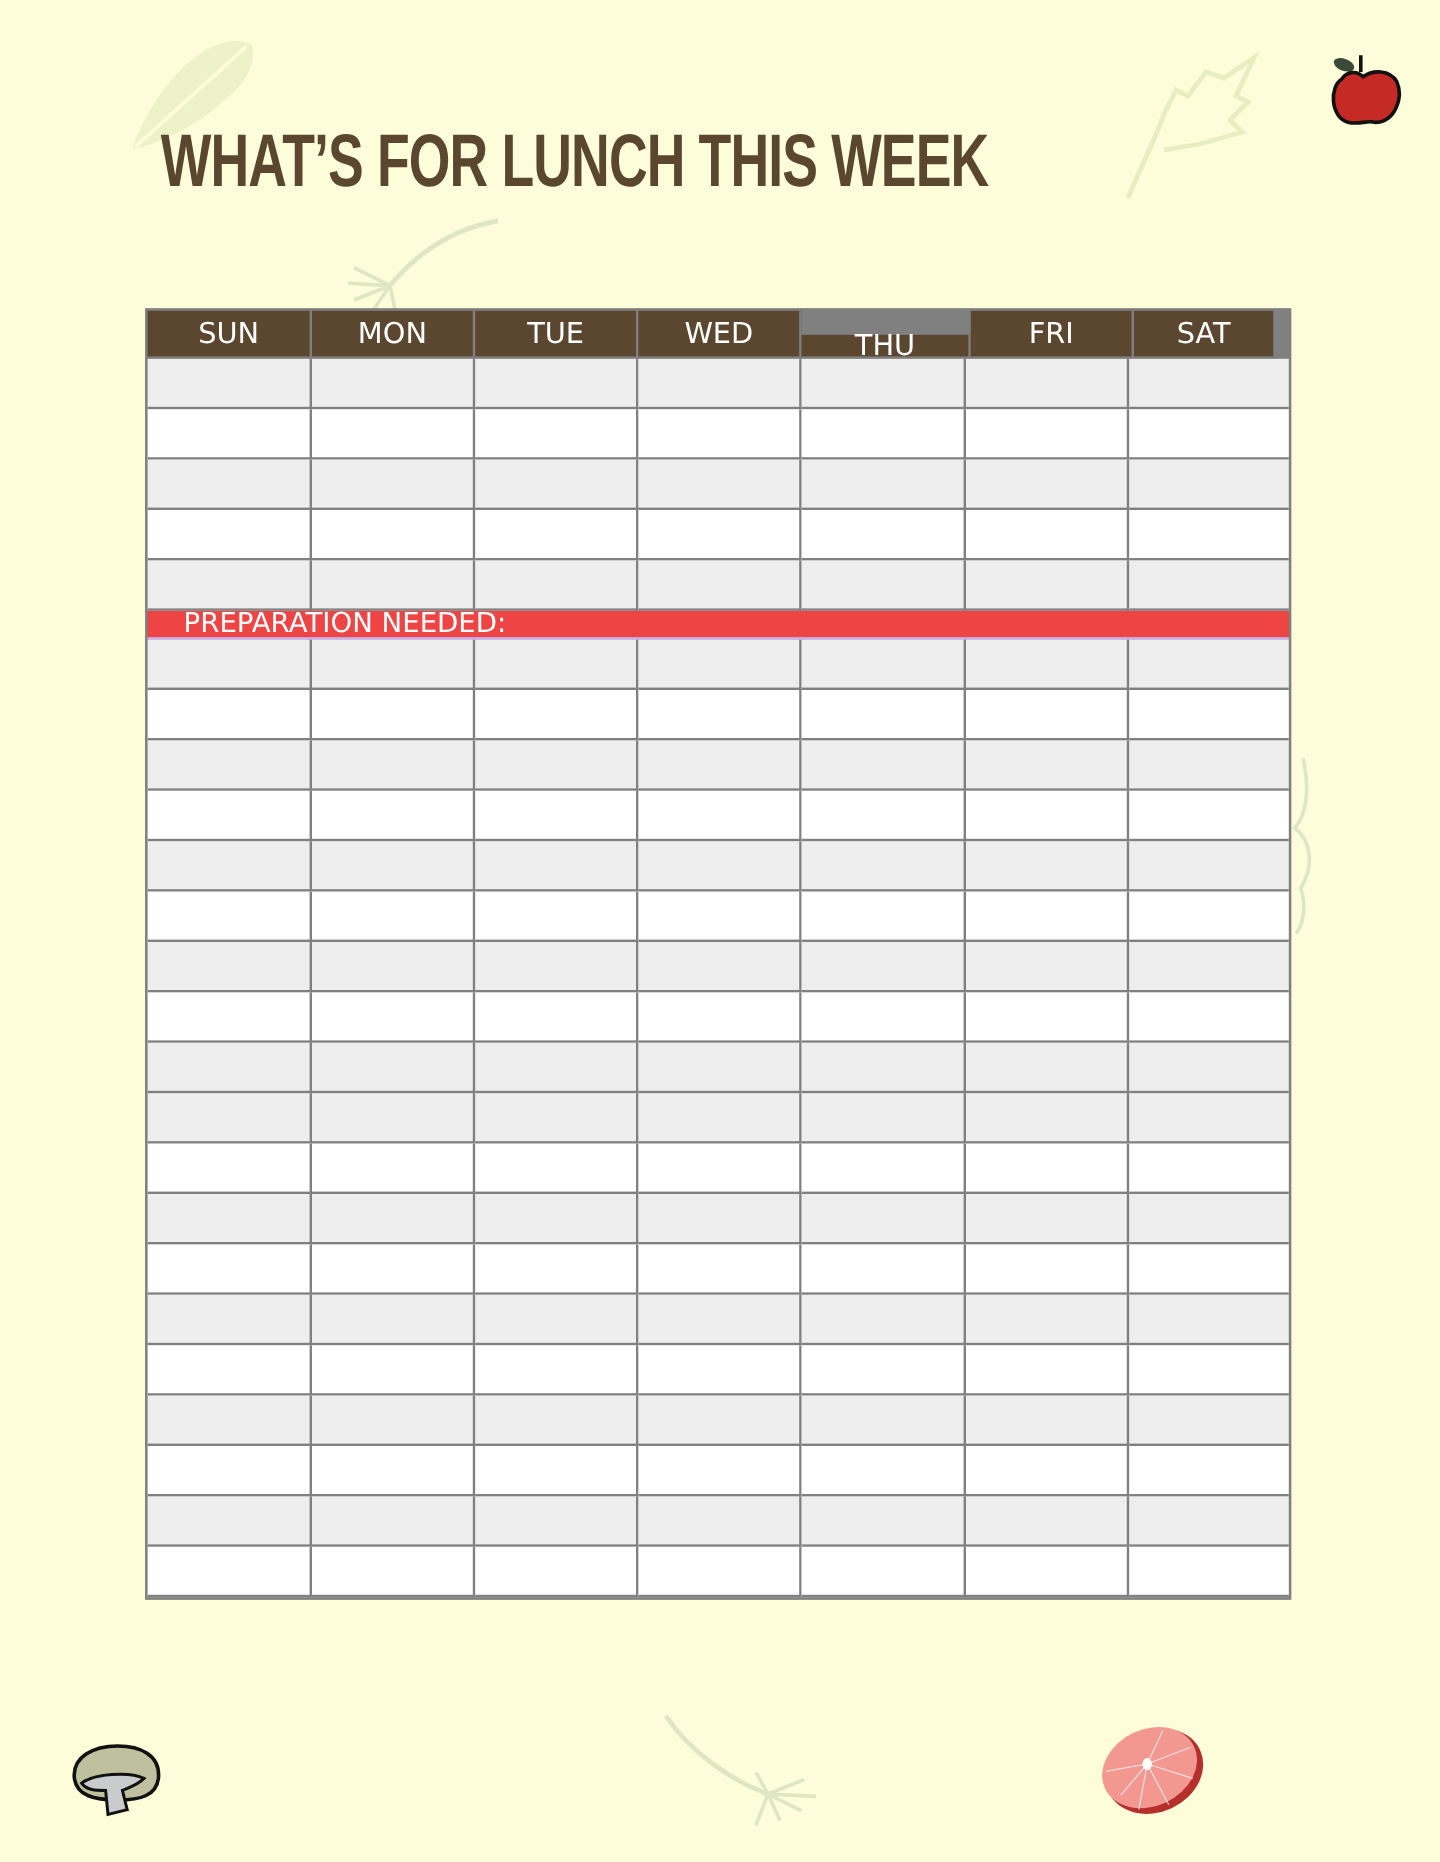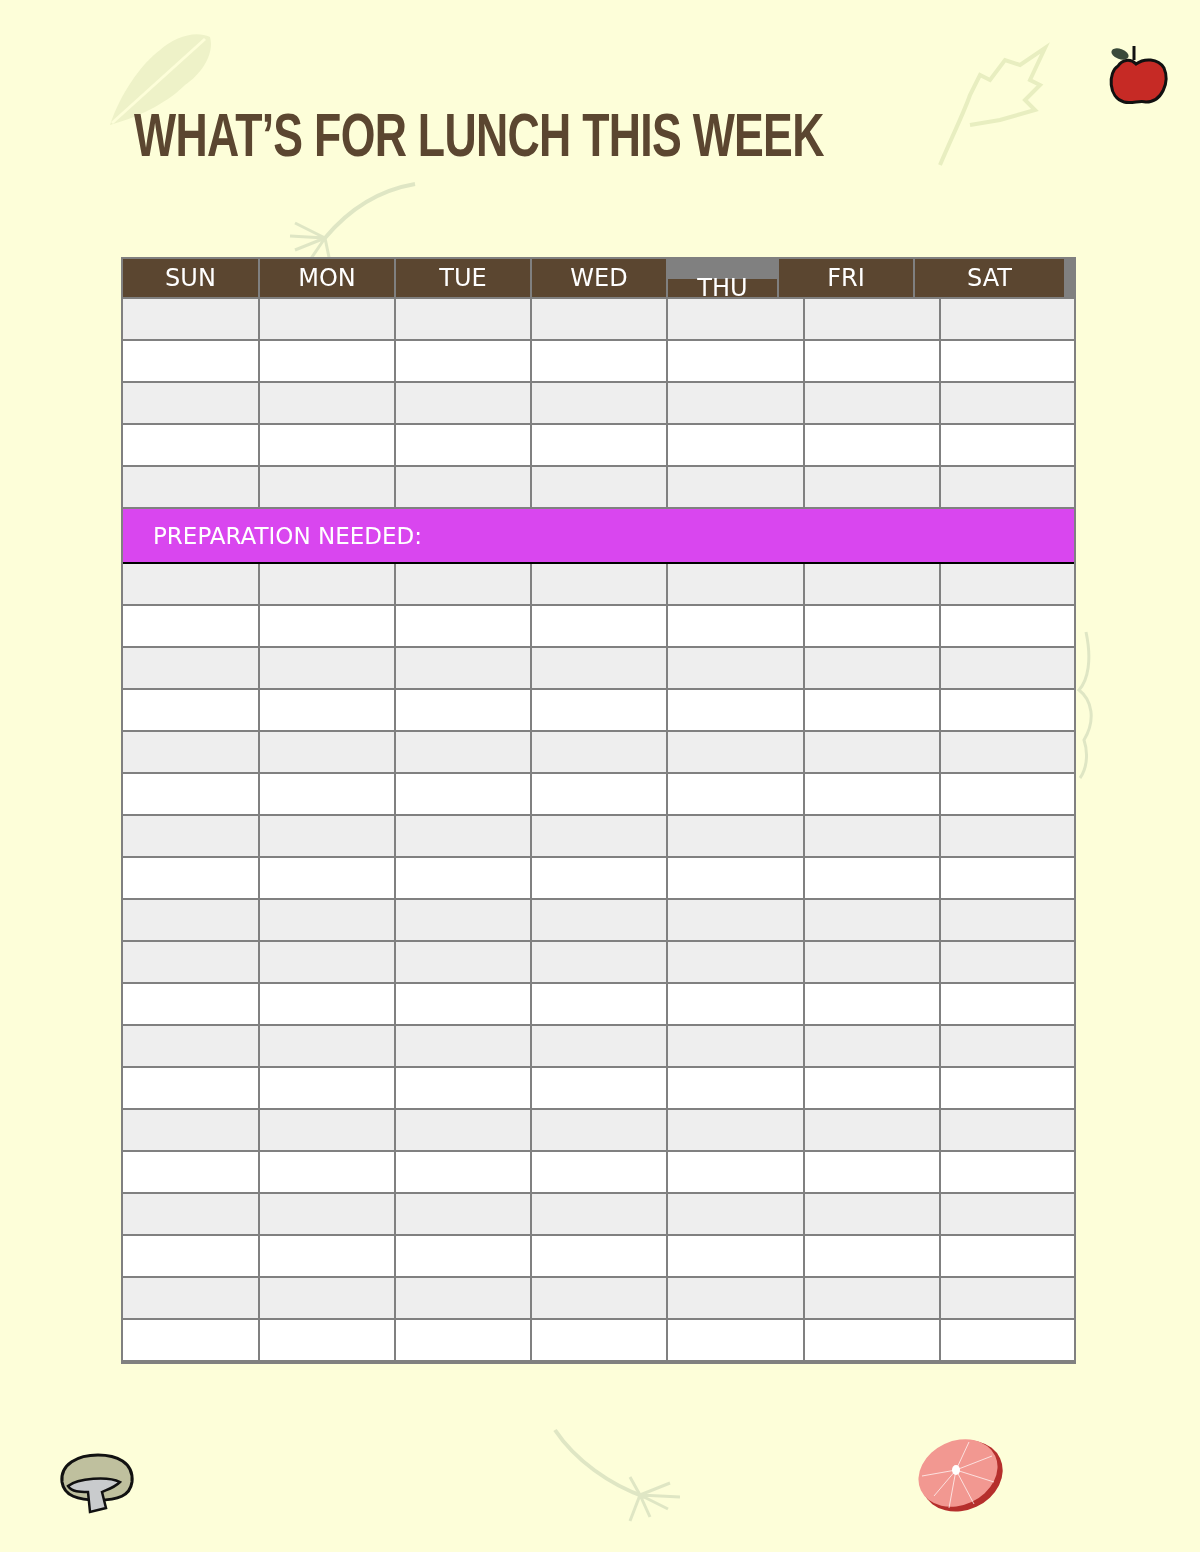--- a/index.html
+++ b/index.html
@@ -7,21 +7,21 @@
   .deco { position:absolute; }
   .title { position:absolute; left:134px; top:104px; font-family:"Liberation Sans", sans-serif; font-weight:bold; font-size:62px; color:#5b4630; letter-spacing:-1px; transform:scaleX(0.72); transform-origin:left top; white-space:nowrap; line-height:1; }
   .grid { position:absolute; left:121px; top:257px; width:955px; border:2px solid #808080; box-sizing:border-box; background:#808080; }
   .row { display:flex; height:42px; }
   .hdr { height:40px; }
   .cell { box-sizing:border-box; border-right:2px solid #808080; border-bottom:2px solid #808080; flex:none; }
   .cell:last-child { border-right:none; }
   .hcell { background:#5b4630; color:#fff; font-size:24px; display:flex; align-items:center; justify-content:center; font-family:"DejaVu Sans", sans-serif; font-weight:normal; }
   .shade { background:#eeeeee; }
   .white { background:#ffffff; }
-  .section { height:55px; background:#d946ef; color:#fff; font-family:"DejaVu Sans", sans-serif; font-size:23px; display:flex; align-items:center; padding-left:30px; box-sizing:border-box; border-bottom:2px solid #000000; }
+  .section { height:24px; background:#ef4444; color:#fff; font-family:"DejaVu Sans", sans-serif; font-size:23px; display:flex; align-items:center; padding-left:30px; box-sizing:border-box; border-bottom:2px solid #c4b5fd; }
 </style>
 </head>
 <body>
 
 <svg class="deco" style="left:100px;top:25px" width="120" height="110" viewBox="0 0 120 110">
   <path d="M10 100 C 20 70, 40 40, 60 25 C 75 12, 95 5, 110 12 C 115 30, 100 50, 85 60 C 70 75, 45 90, 10 100 Z" fill="#eef2c8"></path>
   <path d="M12 98 L 105 14" stroke="#fdfed9" stroke-width="3"></path>
 </svg>
 <svg class="deco" style="left:930px;top:40px" width="130" height="130" viewBox="0 0 130 130">
   <path d="M10 125 C 25 90, 35 70, 40 55 L 50 35 L 60 40 L 75 20 L 90 25 L 115 8 L 100 40 L 110 45 L 95 60 L 105 70 L 70 80 L 40 85" fill="none" stroke="#e8eec0" stroke-width="4"></path>
@@ -54,23 +54,23 @@
 </svg>
 
 <div class="title">WHAT’S FOR LUNCH THIS WEEK</div>
 
 <div class="grid">
   <div class="row hdr" id="hdr">
       <div class="cell hcell" style="width: 137px;">SUN</div>
       <div class="cell hcell" style="width: 136px;">MON</div>
       <div class="cell hcell" style="width: 136px;">TUE</div>
       <div class="cell hcell" style="width: 136px;">WED</div>
-      <div class="cell hcell" style="width: 111px; margin-top: 20px;">THU</div>
+      <div class="cell hcell" style="width: 141px; margin-top: 20px;">THU</div>
       <div class="cell hcell" style="width: 136px;">FRI</div>
-      <div class="cell hcell" style="width: 149px;">SAT</div>
+      <div class="cell hcell" style="width: 116px;">SAT</div>
     </div>
   <div id="meals">
       <div class="row">
         <div class="cell shade" style="width: 137px;"></div>
         <div class="cell shade" style="width: 136px;"></div>
         <div class="cell shade" style="width: 136px;"></div>
         <div class="cell shade" style="width: 136px;"></div>
         <div class="cell shade" style="width: 137px;"></div>
         <div class="cell shade" style="width: 136px;"></div>
         <div class="cell shade" style="width: 133px;"></div>

